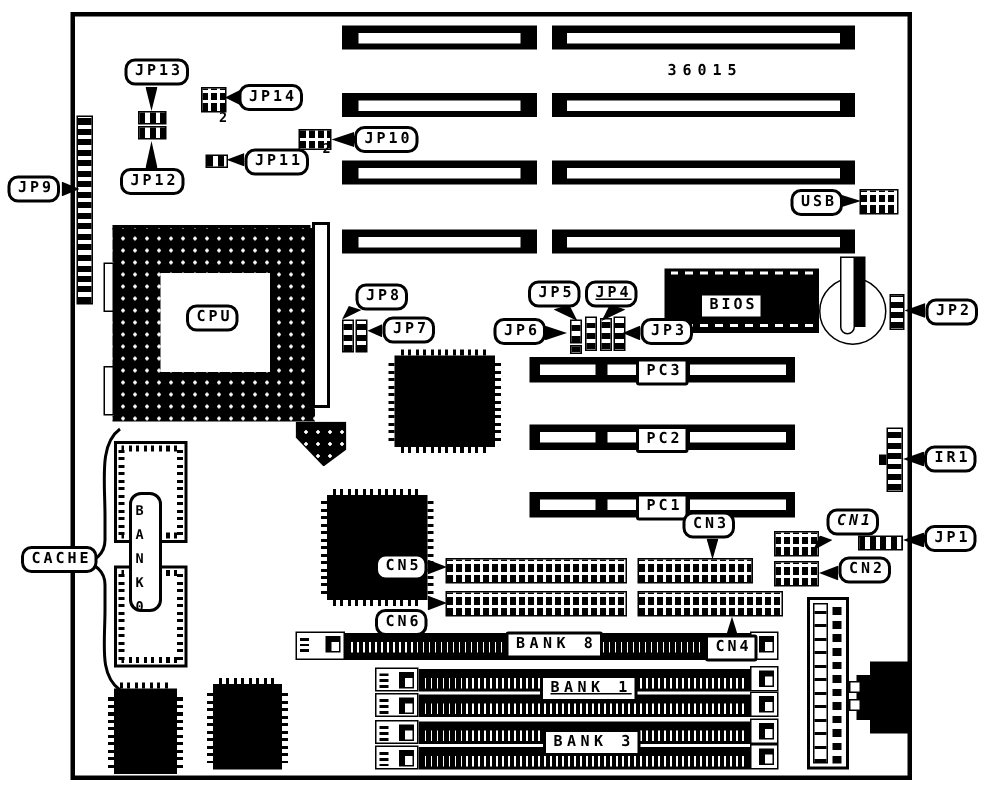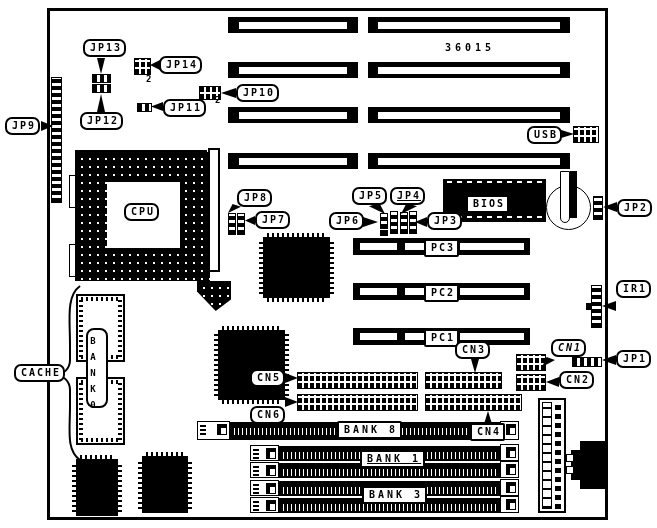--- a/index.html
+++ b/index.html
@@ -235,21 +235,21 @@
   <div class="grid2" style="left:516px;top:354px;width:30px;height:17px;"></div>
   <div class="grid2" style="left:516px;top:374px;width:30px;height:17px;"></div>
   <div class="ptr pl" style="left:546px;top:377px;width:13px;height:10px;"></div>
   <div class="lbl" style="left:559px;top:371px;">CN2</div>
   <div class="hstrip" style="left:572px;top:357px;width:30px;height:10px;"></div>
   <div class="ptr pl" style="left:602px;top:355px;width:14px;height:10px;"></div>
   <div class="lbl" style="left:616px;top:350px;">JP1</div>
   <div class="vstrip" style="left:591px;top:285px;width:11px;height:43px;"></div>
   <div class="bar" style="left:586px;top:303px;width:8px;height:7px;"></div>
   <div class="ptr pl" style="left:602px;top:301px;width:14px;height:10px;"></div>
-  <div class="lbl" style="left:616px;top:280px;">IR1</div>
+  <div class="lbl" style="left:616px;top:297px;">IR1</div>
 
   <div class="latch" style="left:197px;top:421px;width:33px;height:19px;">
       <i class="ll"></i>
       <i class="lf"></i>
     </div>
   <div class="simm" style="left:230px;top:422px;width:271px;height:18px;">
       <i></i>
     </div>
   <div class="latch" style="left:500px;top:421px;width:19px;height:19px;">
       <i class="lf"></i>

